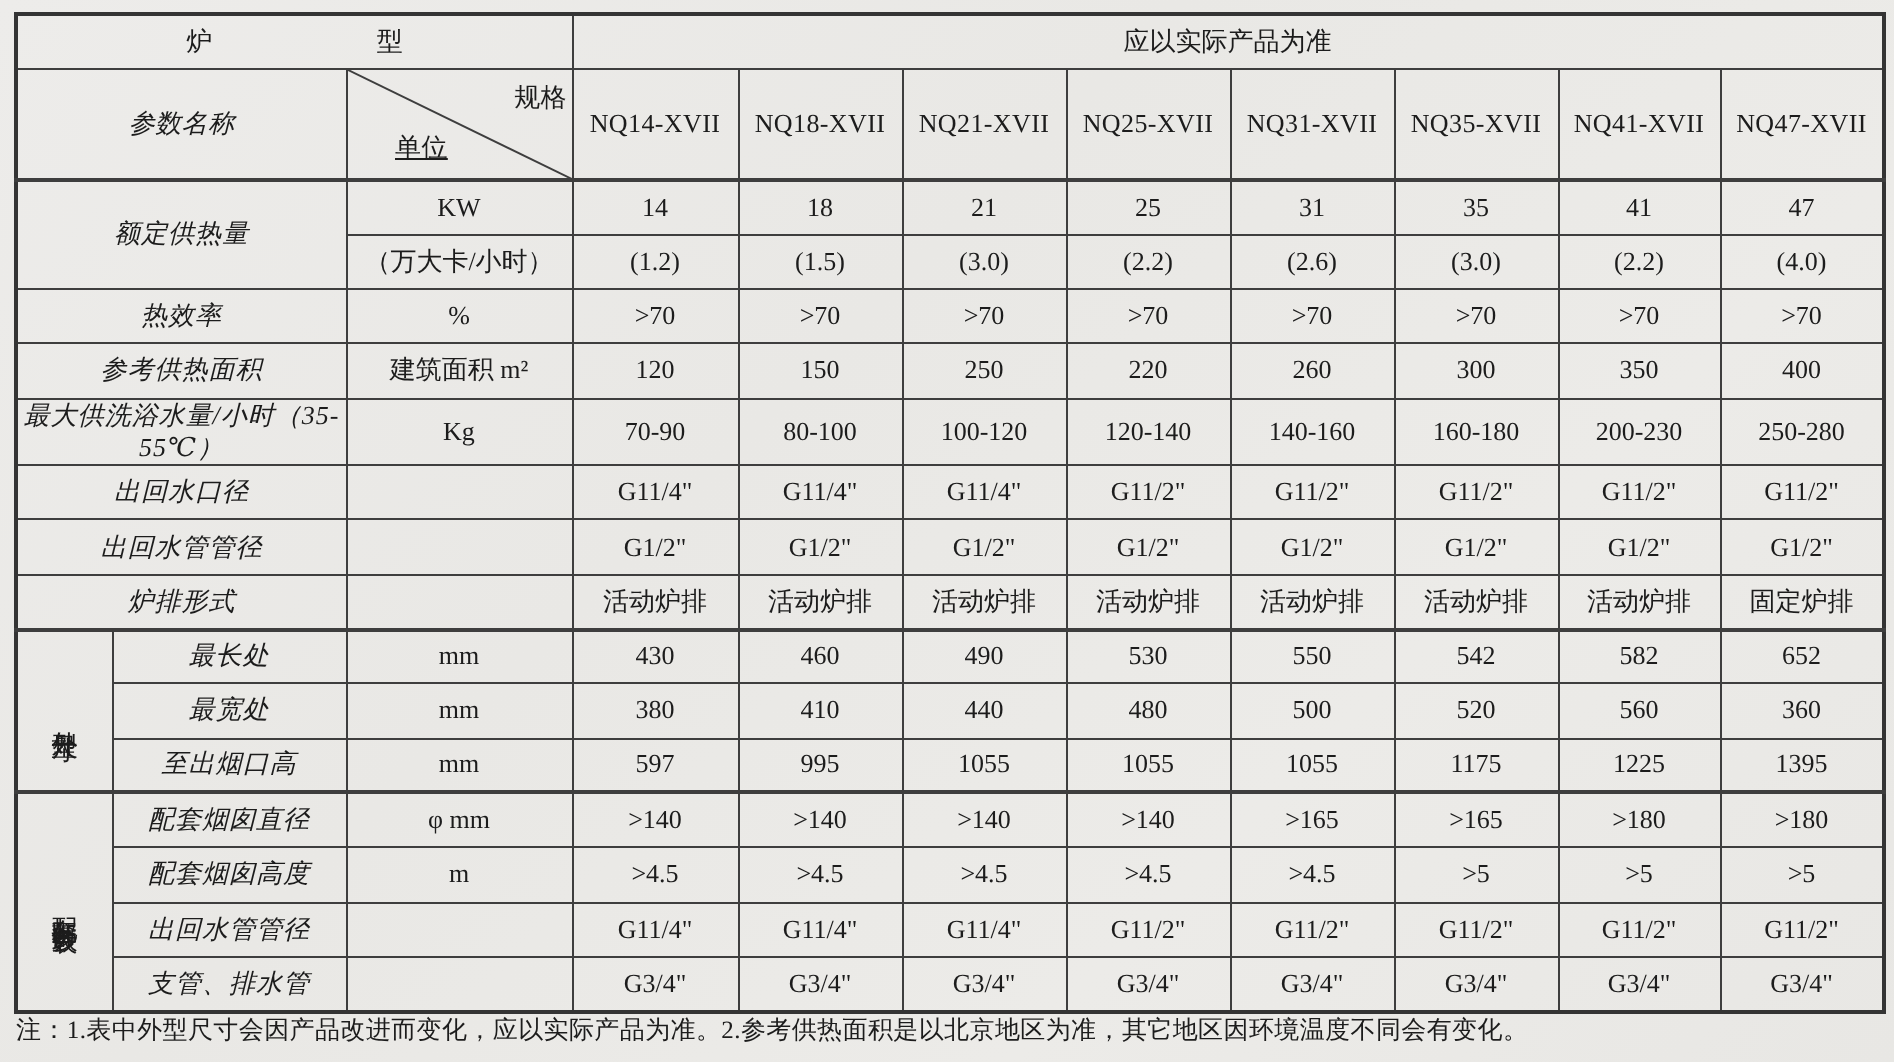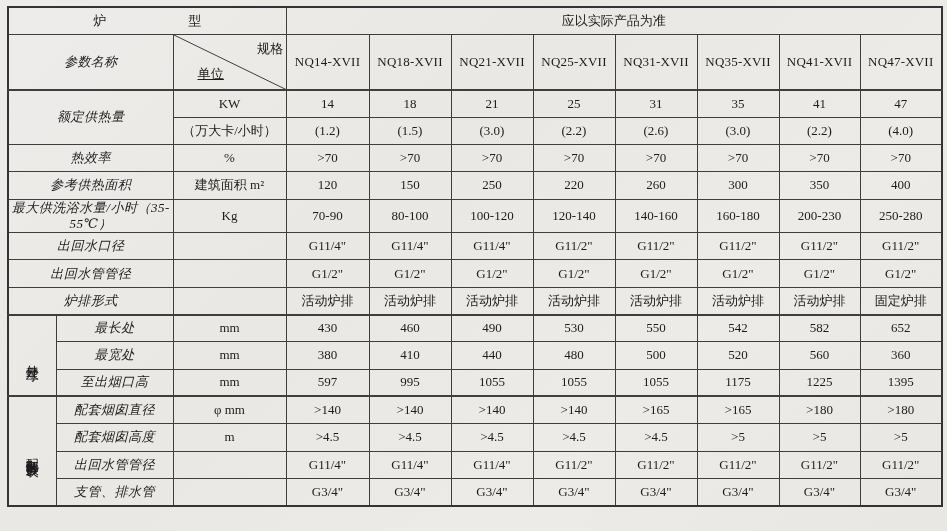--- a/index.html
+++ b/index.html
@@ -286,13 +286,14 @@
     <td class="vsep">G3/4"</td>
     <td class="vsep">G3/4"</td>
     <td class="vsep">G3/4"</td>
     <td class="vsep">G3/4"</td>
     <td class="vsep">G3/4"</td>
     <td class="vsep">G3/4"</td>
   </tr>
 </tbody>
     </table>
 
+<div class="note">注：1.表中外型尺寸会因产品改进而变化，应以实际产品为准。2.参考供热面积是以北京地区为准，其它地区因环境温度不同会有变化。</div>
 </div>
 
 </body></html>

